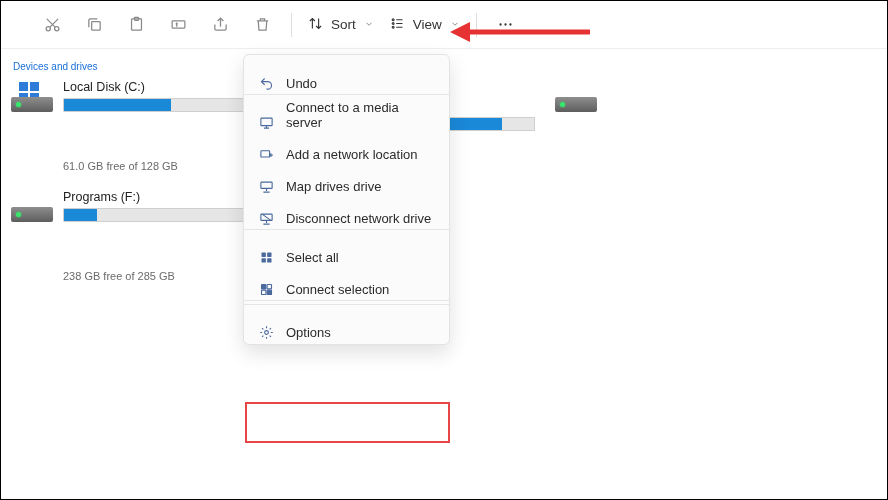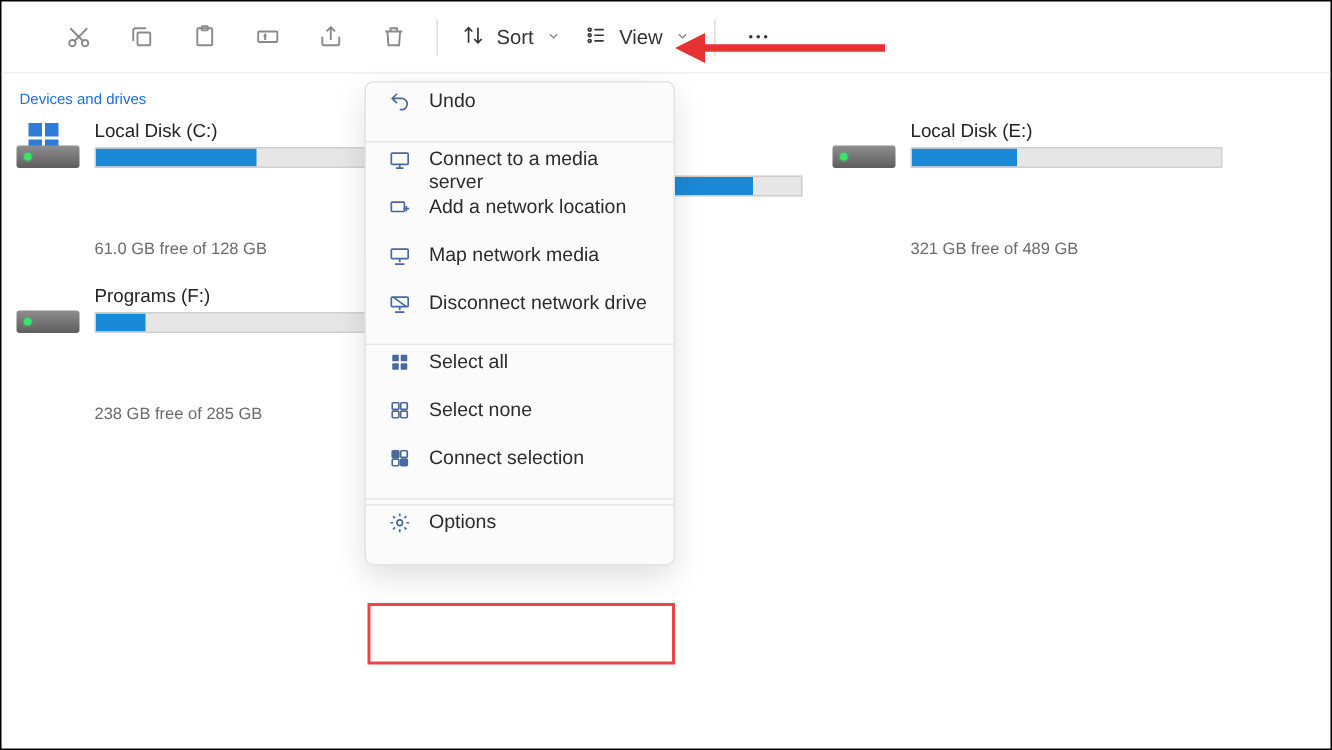--- a/index.html
+++ b/index.html
@@ -23,21 +23,21 @@
   .drive-icon .winlogo { position: absolute; top: 0; left: 8px; width: 20px; height: 20px; display: grid; grid-template-columns: 1fr 1fr; grid-template-rows: 1fr 1fr; gap: 2px; }
   .drive-icon .winlogo span { background: #2f7bd8; }
   
   .drive-info { flex: 1; }
   .drive-name { font-size: 12.5px; color: #222; margin-bottom: 4px; }
   .drive-bar { height: 14px; background: #e6e6e6; border: 1px solid #cfcfcf; border-radius: 1px; margin-bottom: 4px; overflow: hidden; }
   .drive-fill { height: 100%; background: #1a89d8; }
   .drive-status { font-size: 11px; color: #6a6a6a; margin-top: 48px; }
   
   .menu { position: absolute; top: 53px; left: 242px; width: 207px; background: #fbfbfb; border: 1px solid #e3e3e3; border-radius: 6px; box-shadow: 0 8px 20px rgba(0,0,0,0.12); padding: 4px 0; z-index: 10; }
-  .menu-item { display: flex; align-items: flex-start; gap: 12px; height: 32px; padding: 0 14px; font-size: 13px; color: #2b2b2b; }
+  .menu-item { display: flex; align-items: flex-end; gap: 12px; height: 32px; padding: 0 14px; font-size: 13px; color: #2b2b2b; }
   .menu-item .mi-icon { width: 16px; height: 16px; display: flex; align-items: center; justify-content: center; color: #4a6a9e; flex-shrink: 0; }
   .menu-item .mi-icon svg { width: 15px; height: 15px; }
   .menu-sep { height: 1px; background: #e6e6e6; margin: 3px 0; }
   
   .options-highlight { position: absolute; top: 401px; left: 244px; width: 205px; height: 41px; border: 2px solid #e64646; z-index: 20; pointer-events: none; }
   
   .arrow { position: absolute; top: 19px; left: 449px; z-index: 30; pointer-events: none; }
   .arrow svg { width: 140px; height: 24px; }
 </style>
 </head>
@@ -136,27 +136,20 @@
     </div>
   </div>
 
   <div></div>
 
   <div class="drive">
     <div class="drive-icon">
         <div class="base"></div>
         <div class="led"></div>
       </div>
-    <div class="drive-info">
-      <div class="drive-name">Local Disk (E:)</div>
-      <div class="drive-bar">
-          <div class="drive-fill" style="width:34%"></div>
-        </div>
-      <div class="drive-status">321 GB free of 489 GB</div>
-    </div>
   </div>
 
   <div class="drive">
     <div class="drive-icon">
         <div class="base"></div>
         <div class="led"></div>
       </div>
     <div class="drive-info">
       <div class="drive-name">Programs (F:)</div>
       <div class="drive-bar">
@@ -200,21 +193,21 @@
       </span>
     <span>Add a network location</span>
   </div>
   <div class="menu-item">
     <span class="mi-icon">
         <svg viewBox="0 0 24 24" fill="none" stroke="currentColor" stroke-width="1.8">
           <rect x="3" y="5" width="18" height="10" rx="1"></rect>
           <path d="M12 15v4 M7 21h10"></path>
         </svg>
       </span>
-    <span>Map network media</span>
+    <span>Map drives drive</span>
   </div>
   <div class="menu-item">
     <span class="mi-icon">
         <svg viewBox="0 0 24 24" fill="none" stroke="currentColor" stroke-width="1.8">
           <rect x="3" y="5" width="18" height="10" rx="1"></rect>
           <path d="M12 15v4 M7 21h10 M5 5l14 10"></path>
         </svg>
       </span>
     <span>Disconnect network drive</span>
   </div>
@@ -226,31 +219,20 @@
           <rect x="13" y="4" width="7" height="7" rx="1"></rect>
           <rect x="4" y="13" width="7" height="7" rx="1"></rect>
           <rect x="13" y="13" width="7" height="7" rx="1"></rect>
         </svg>
       </span>
     <span>Select all</span>
   </div>
   <div class="menu-item">
     <span class="mi-icon">
         <svg viewBox="0 0 24 24" fill="none" stroke="currentColor" stroke-width="1.8">
-          <rect x="4" y="4" width="7" height="7" rx="1"></rect>
-          <rect x="13" y="4" width="7" height="7" rx="1"></rect>
-          <rect x="4" y="13" width="7" height="7" rx="1"></rect>
-          <rect x="13" y="13" width="7" height="7" rx="1"></rect>
-        </svg>
-      </span>
-    <span>Select none</span>
-  </div>
-  <div class="menu-item">
-    <span class="mi-icon">
-        <svg viewBox="0 0 24 24" fill="none" stroke="currentColor" stroke-width="1.8">
           <rect x="4" y="4" width="7" height="7" rx="1" fill="currentColor"></rect>
           <rect x="13" y="4" width="7" height="7" rx="1"></rect>
           <rect x="4" y="13" width="7" height="7" rx="1"></rect>
           <rect x="13" y="13" width="7" height="7" rx="1" fill="currentColor"></rect>
         </svg>
       </span>
     <span>Connect selection</span>
   </div>
   <div class="menu-sep"></div>
   <div class="menu-sep"></div>

